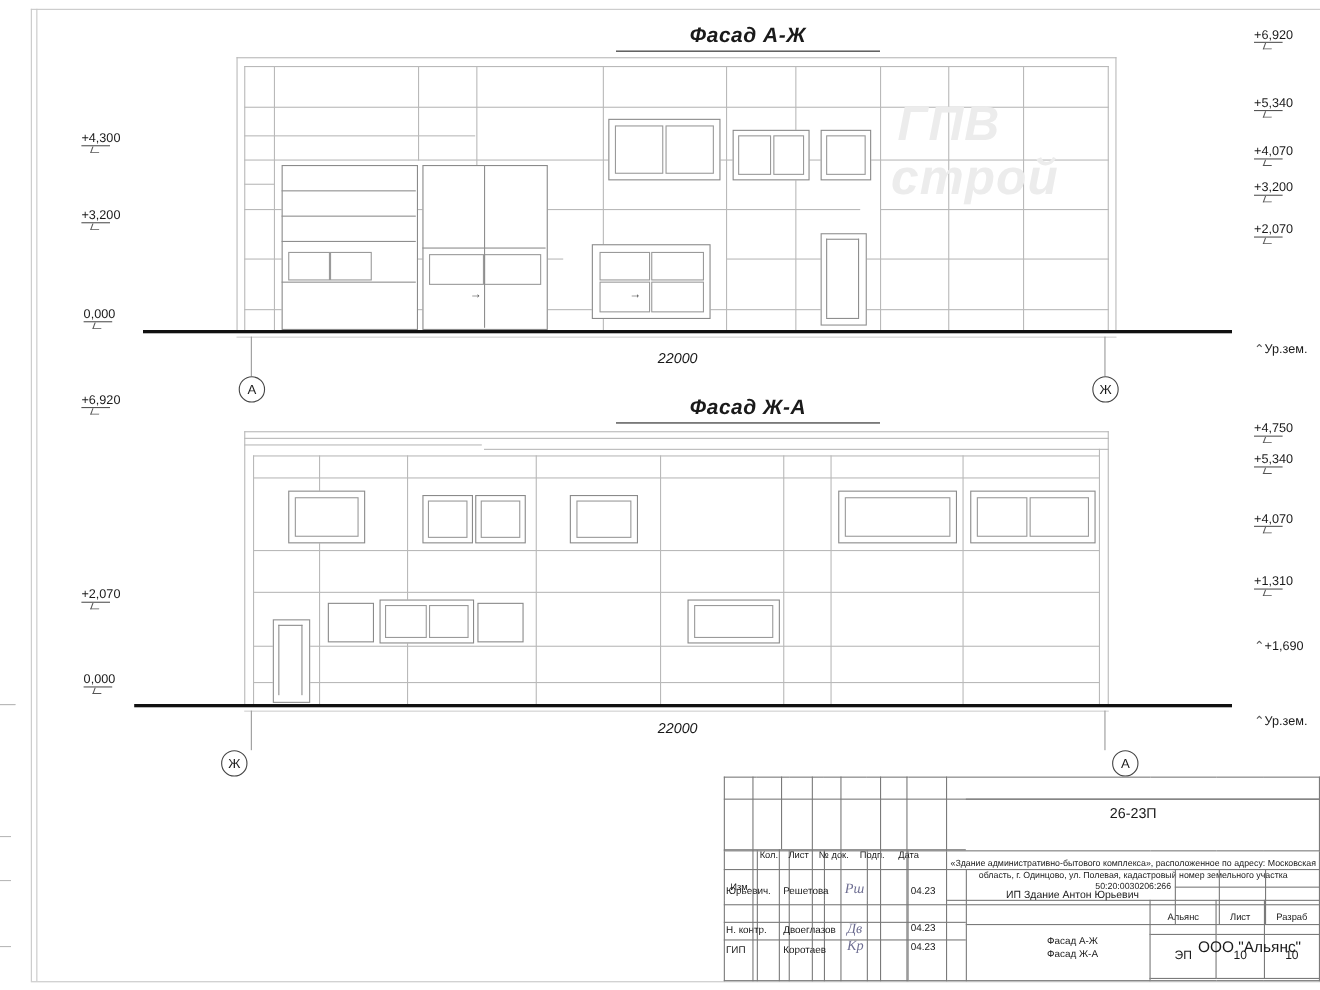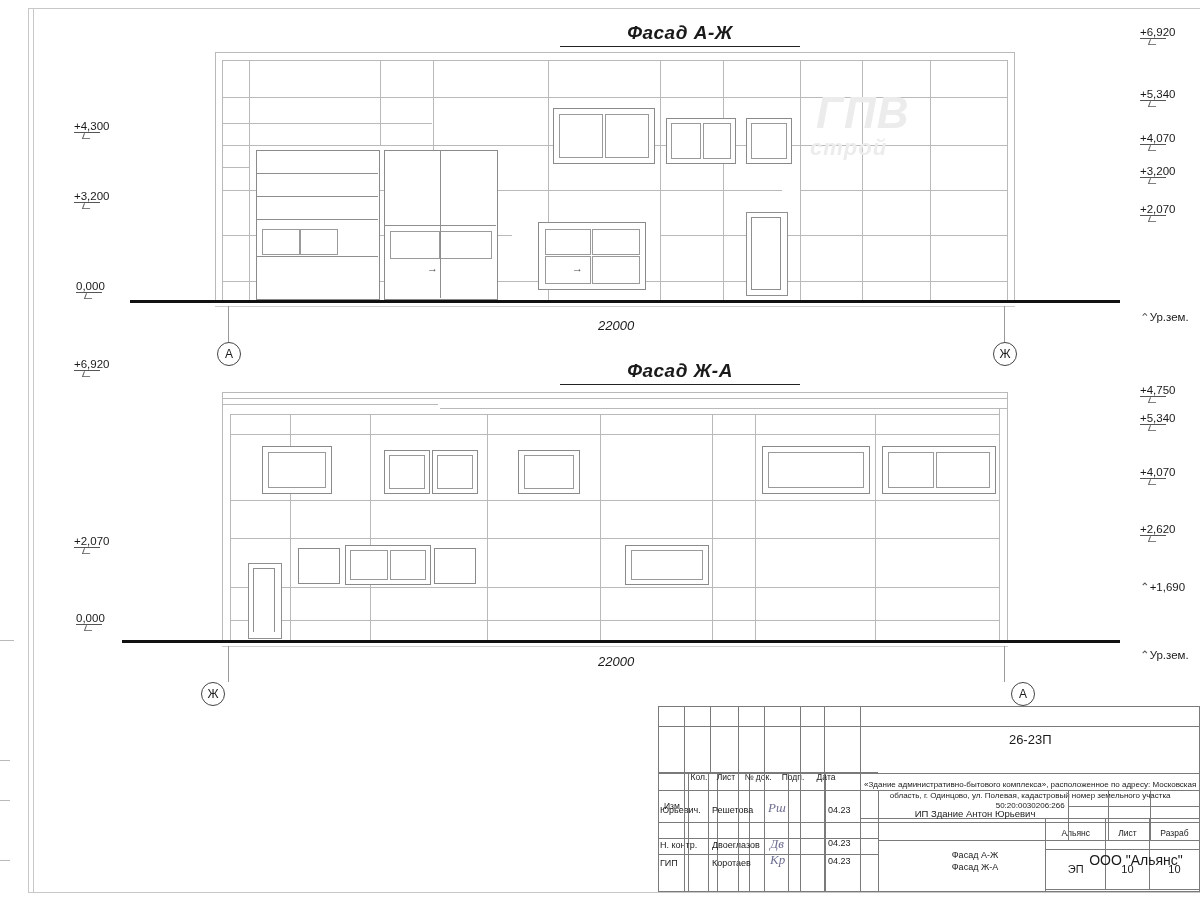--- a/index.html
+++ b/index.html
@@ -147,21 +147,21 @@
     <div class="win" style="left:592px;top:256px;width:46px;height:26px;"></div>
     <div class="arrow-dn" style="left:572px;top:262px;">→</div>
 
     <div class="door" style="left:746px;top:212px;width:40px;height:82px;"></div>
     <div class="ln-d" style="left:751px;top:217px;width:30px;height:1px;"></div>
     <div class="ln-d" style="left:751px;top:217px;width:1px;height:72px;"></div>
     <div class="ln-d" style="left:780px;top:217px;width:1px;height:72px;"></div>
     <div class="ln-d" style="left:751px;top:289px;width:30px;height:1px;"></div>
 
     <div class="watermark" style="left:816px;top:88px;font-size:44px;">ГПВ</div>
-    <div class="watermark" style="left:810px;top:135px;font-size:22px;">строй</div>
+    <div class="watermark" style="left:810px;top:135px;font-size:45px;">строй</div>
 
     <div class="ground" style="left:130px;top:300px;width:990px;"></div>
     <div class="gline" style="left:215px;top:306px;width:800px;"></div>
 
     <div class="axis-stem" style="left:228px;top:306px;height:36px;"></div>
     <div class="axis-stem" style="left:1004px;top:306px;height:36px;"></div>
     <div class="dimnum" style="left:598px;top:318px;">22000</div>
     <div class="axis-circle" style="left:217px;top:342px;">А</div>
     <div class="axis-circle" style="left:993px;top:342px;">Ж</div>
   </div>
@@ -287,21 +287,21 @@
   </div>
   <div class="lvl" style="left:1140px;top:412px;">
     <span class="val">+5,340</span>
       <span class="tick"></span>
   </div>
   <div class="lvl" style="left:1140px;top:466px;">
     <span class="val">+4,070</span>
       <span class="tick"></span>
   </div>
   <div class="lvl" style="left:1140px;top:523px;">
-    <span class="val">+2,620</span>
+    <span class="val">+1,310</span>
       <span class="tick"></span>
   </div>
   <div class="lvl" style="left:1140px;top:580px;">
     <span style="color:#555;">⌃</span><span>+1,690</span>
   </div>
   <div class="urzem" style="left:1140px;top:648px;">
     <span style="display:inline-block;color:#555;">⌃</span><span>Ур.зем.</span>
   </div>
 
   <div class="stamp">

